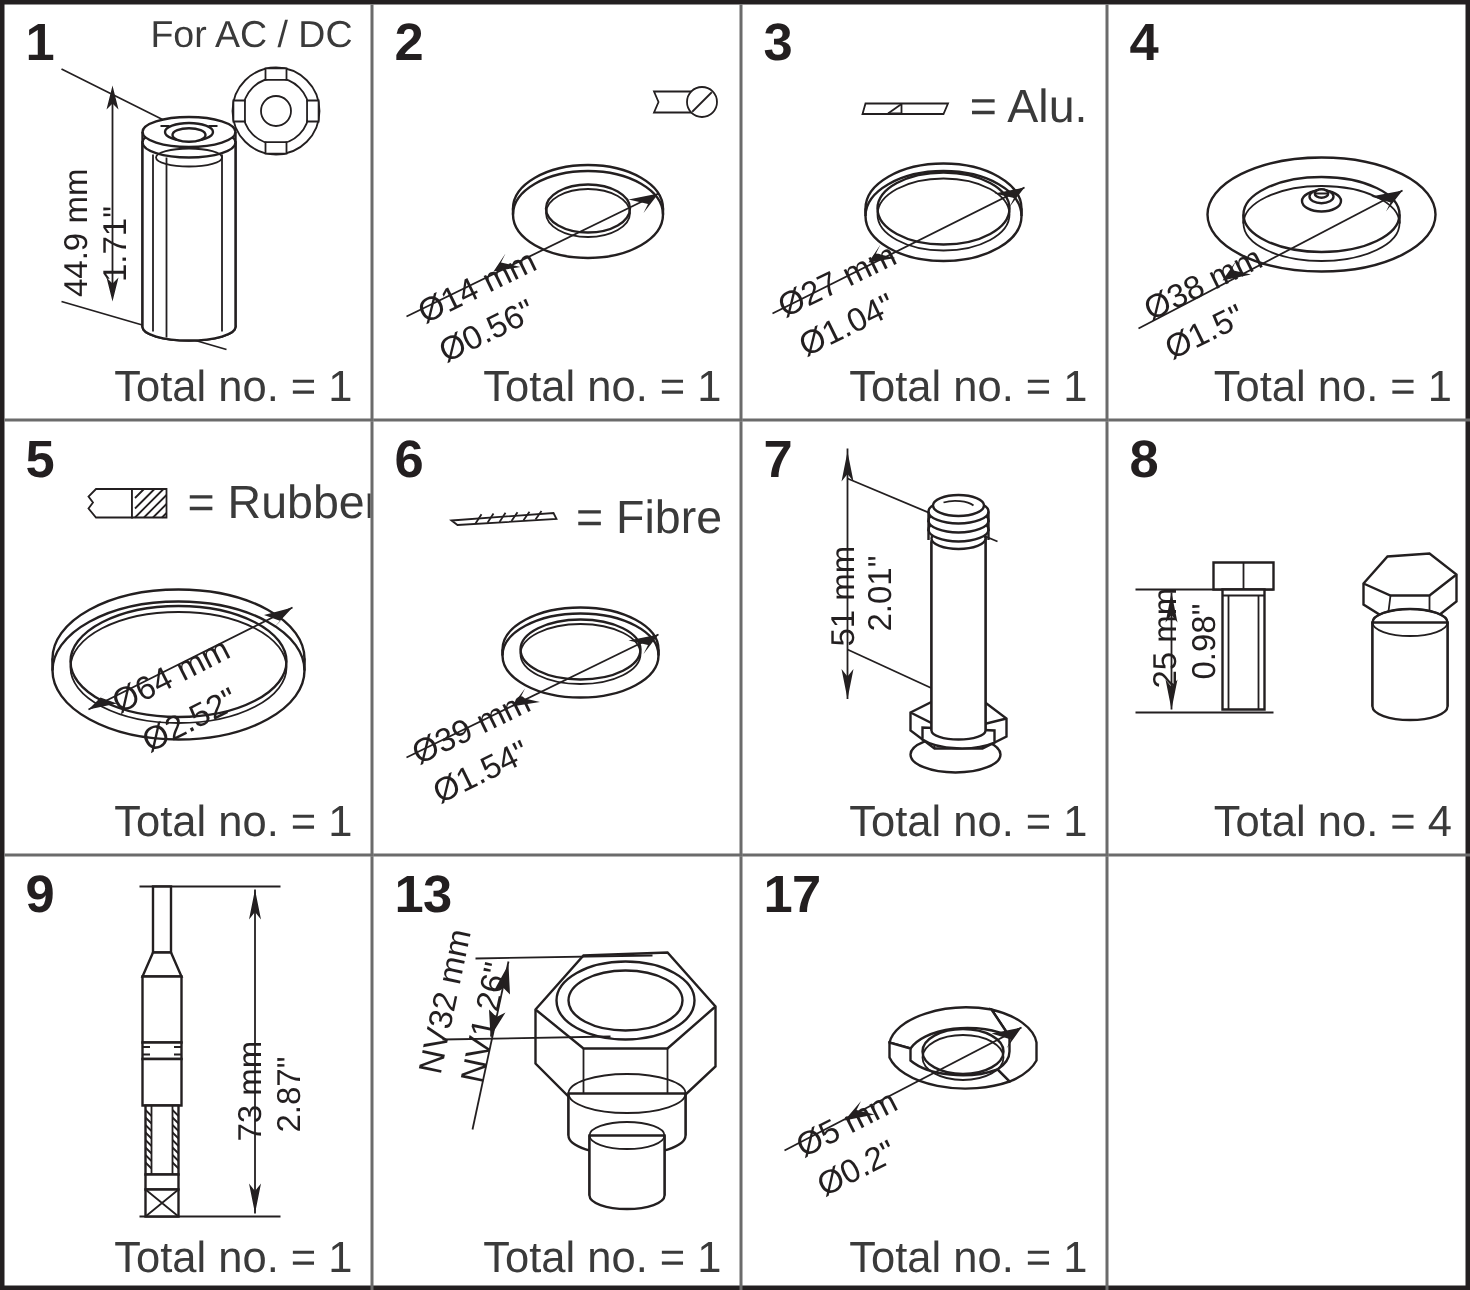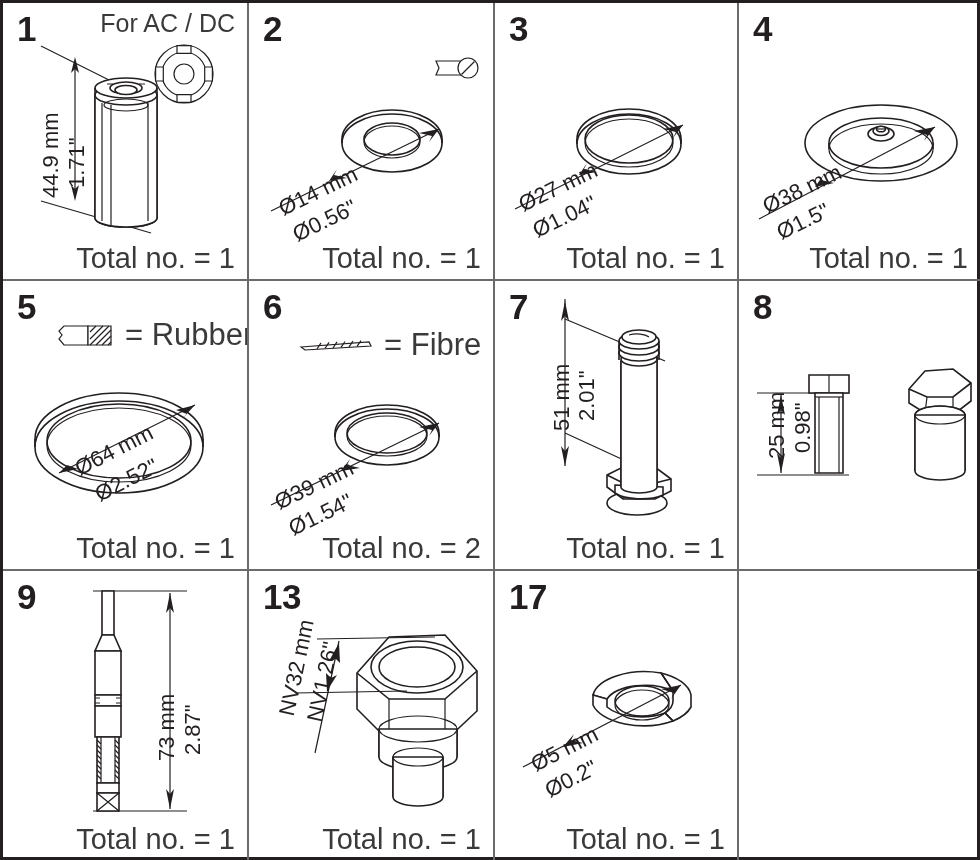--- a/index.html
+++ b/index.html
@@ -164,20 +164,30 @@
 
       <div class="dimtxt" style="left:26px;top:196px;transform:rotate(-26deg);">Ø14 mm</div>
       <div class="dimtxt" style="left:40px;top:222px;transform:rotate(-26deg);">Ø0.56"</div>
 
       <div class="total">Total no. = 1</div>
     </div>
 
     <div class="cell">
       <div class="idx">3</div>
 
+      <div class="legend" style="right:12px;top:52px;">
+        <span>
+          <svg width="62" height="16" viewBox="0 0 62 16">
+            <path class="fillw-t" d="M3 6 L58 6 L55 13 L1 13 Z"></path>
+            <path class="ln-t" d="M18 12.6 L27 6.4"></path>
+            <path class="ln-t" d="M27 6.4 L27 12.6 L18 12.6"></path>
+          </svg>
+        </span>
+        <span class="lbl">= Alu.</span>
+      </div>
 
       <div class="art" style="left:78px;top:102px;">
         <svg width="116" height="76" viewBox="0 0 116 76">
           <ellipse class="fillw" cx="56" cy="34" rx="52" ry="30"></ellipse>
           <ellipse class="fillw" cx="56" cy="39" rx="52" ry="30"></ellipse>
           <path class="fillw" d="M4 34 L4 39 M108 34 L108 39"></path>
           <ellipse class="fillw" cx="56" cy="34" rx="44" ry="24"></ellipse>
           <ellipse class="ln-t" cx="56" cy="38" rx="44" ry="24"></ellipse>
         </svg>
       </div>
@@ -291,21 +301,20 @@
         <svg width="180" height="90" viewBox="0 0 180 90">
           <line class="ln-t" x1="4" y1="86" x2="172" y2="4"></line>
           <path class="solid" d="M74 52 L93 49 L80 46 L83 40 Z"></path>
           <path class="solid" d="M172 4 L152 8 L165 11 L162 17 Z"></path>
         </svg>
       </div>
 
       <div class="dimtxt" style="left:22px;top:212px;transform:rotate(-26deg);">Ø39 mm</div>
       <div class="dimtxt" style="left:36px;top:238px;transform:rotate(-26deg);">Ø1.54"</div>
 
-      <div class="total">Total no. = 2</div>
     </div>
 
     <div class="cell">
       <div class="idx">7</div>
 
       <div class="art" style="left:42px;top:10px;">
         <svg width="190" height="240" viewBox="0 0 190 240">
 
           <line class="ln-t" x1="28" y1="28" x2="128" y2="70"></line>
           <line class="ln-t" x1="28" y1="142" x2="128" y2="188"></line>
@@ -374,20 +383,21 @@
           <ellipse class="fillw" cx="53" cy="56" rx="25" ry="9"></ellipse>
           <path class="fillw" d="M28 56 L28 112 M78 56 L78 112"></path>
           <path class="fillw" d="M28 112 A25 9 0 0 0 78 112 L78 56 L28 56 Z"></path>
           <ellipse class="ln-t" cx="53" cy="56" rx="25" ry="9"></ellipse>
         </svg>
       </div>
 
       <div class="vdim" style="left:26px;top:178px;">25 mm</div>
       <div class="vdim" style="left:52px;top:172px;">0.98"</div>
 
+      <div class="total">Total no. = 4</div>
     </div>
 
     <div class="cell lastrow">
       <div class="idx">9</div>
 
       <div class="art" style="left:72px;top:14px;">
         <svg width="130" height="250" viewBox="0 0 130 250">
 
           <line class="ln-t" x1="18" y1="6" x2="112" y2="6"></line>
           <line class="ln-t" x1="18" y1="226" x2="112" y2="226"></line>

